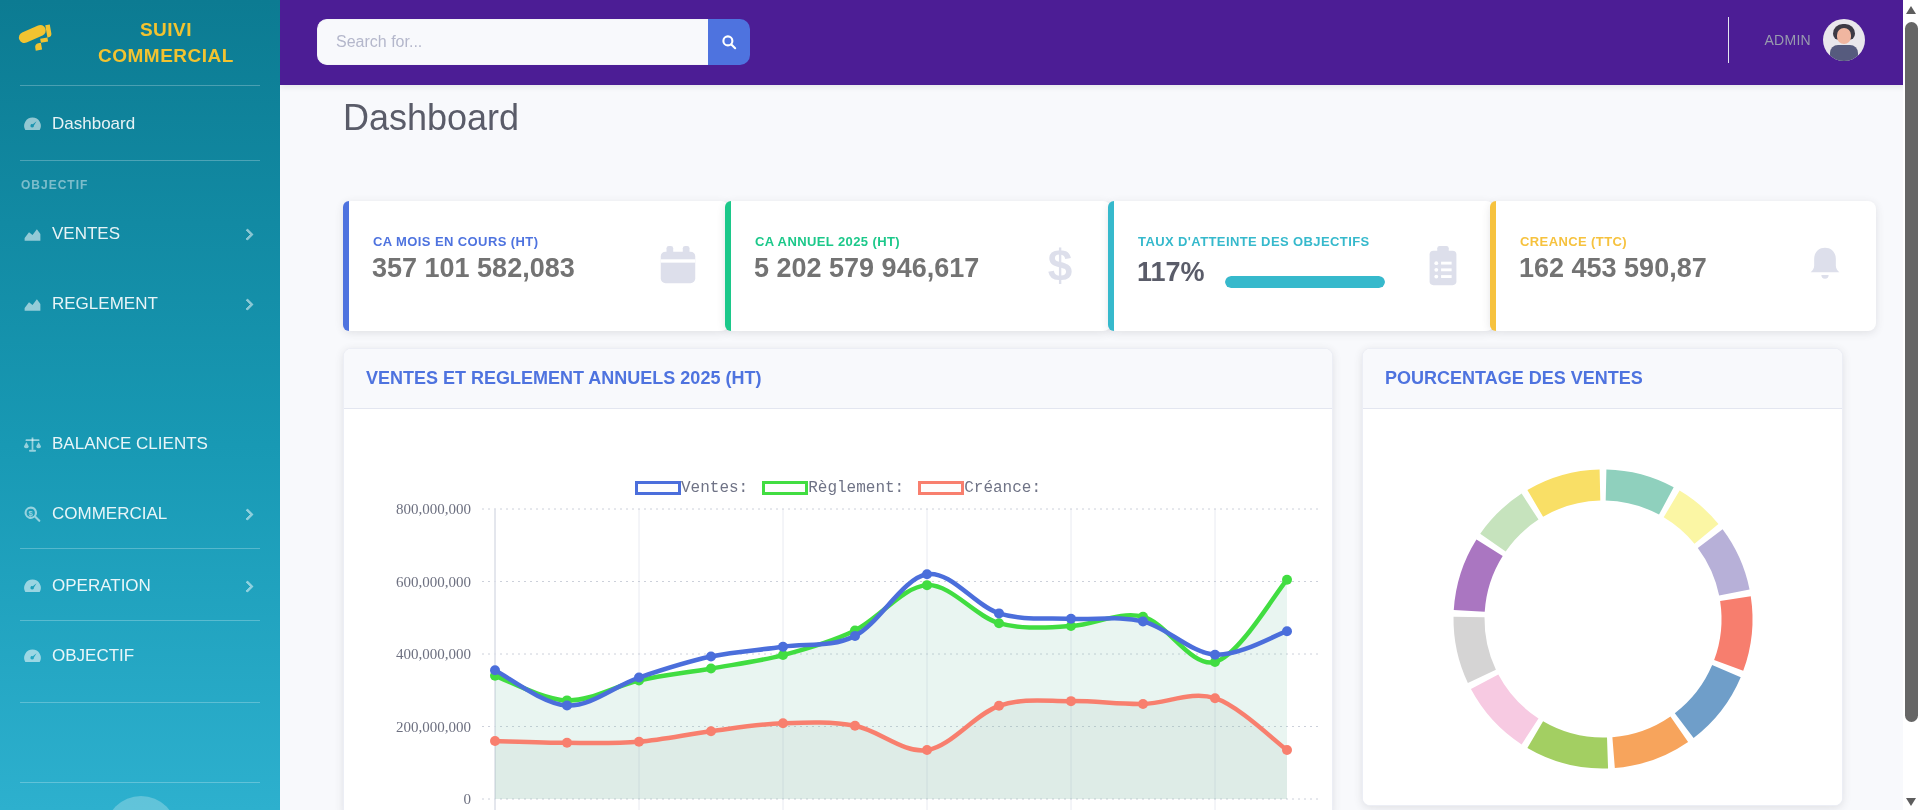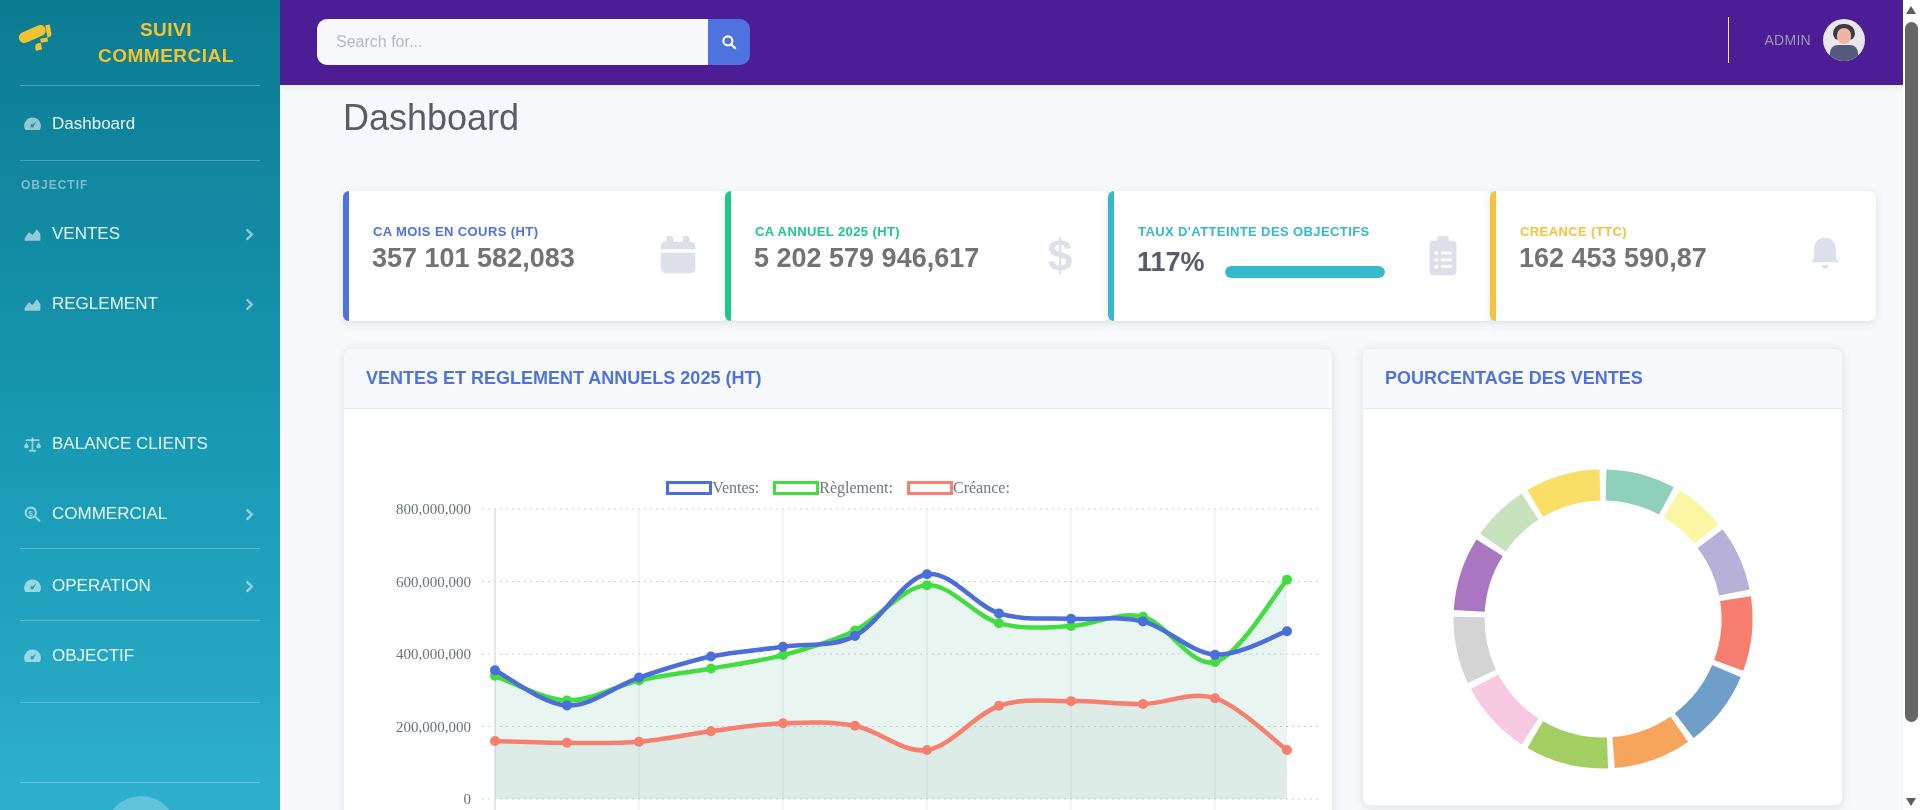--- a/index.html
+++ b/index.html
@@ -56,21 +56,21 @@
            border-left:5.5px solid transparent; border-right:5.5px solid transparent;
            border-bottom:8px solid #5d5d5d; cursor:pointer; }
   .sb-down { position:absolute; left:3px; bottom:4px; width:0; height:0;
            border-left:5.5px solid transparent; border-right:5.5px solid transparent;
            border-top:8px solid #5d5d5d; cursor:pointer; }
 
   
   .main { position:absolute; left:280px; top:85px; width:1623px; height:725px; background:#f8f9fc; }
   .page-title { position:absolute; left:63px; top:12px; font-size:36px; font-weight:400; color:#5a5c69; }
 
-  .stat-card { position:absolute; top:106px; width:386px; height:130px; background:#fff; border-radius:8px;
+  .stat-card { position:absolute; top:116px; width:386px; height:130px; background:#fff; border-radius:8px;
                box-shadow:0 2px 8px rgba(58,59,69,.13); }
   .stat-accent { position:absolute; left:0; top:0; bottom:0; width:6px; border-radius:8px 0 0 8px; }
   .stat-label { position:absolute; left:30px; top:33px; font-size:13px; font-weight:bold; letter-spacing:.4px; }
   .stat-value { position:absolute; left:29px; top:52px; font-size:27px; font-weight:bold; color:#737373; }
   .stat-icon { position:absolute; right:28px; top:42px; width:46px; height:46px; }
   .stat-icon svg { width:46px; height:46px; fill:#dddfeb; }
   .value-row { position:absolute; left:29px; top:56px; display:flex; align-items:flex-end; }
   .value-row .pct { font-size:27px; font-weight:bold; color:#5a5c69; }
   .progress-track { width:160px; height:12px; background:#eaecf4; border-radius:6px; margin-left:20px; overflow:hidden; }
   .progress-fill { height:12px; background:#36b9cc; border-radius:6px; }
@@ -79,21 +79,21 @@
            box-shadow:0 2px 8px rgba(58,59,69,.13); border:1px solid #eceef5; overflow:hidden; }
   .panel-header { height:60px; background:#f8f9fc; border-bottom:1px solid #e3e6f0;
                   display:flex; align-items:center; }
   .panel-title { margin-left:22px; color:#4e73df; font-weight:bold; font-size:18px; }
   .panel-body { position:relative; background:#fff; }
 
   .chart-legend { position:absolute; left:0; right:0; top:70px; display:flex;
                   justify-content:center; align-items:center; z-index:2; }
   .legend-item { display:flex; align-items:center; margin:0 7px; }
   .legend-box { width:46px; height:14px; border-style:solid; border-width:3px; background:#fdfdfd; }
-  .legend-text { font-family:Liberation Serif, serif; color:#6f7386; font-size:16px; margin-left:0; }
+  .legend-text { font-family:Liberation Mono, monospace; color:#6f7386; font-size:16px; margin-left:0; }
 
   .axis-tick { font-family:"Liberation Serif","DejaVu Serif",serif; font-size:15px; fill:#6d7080; }
 </style>
 </head>
 <body>
 
 <div class="sidebar">
   <div class="brand">
     <svg class="brand-icon" viewBox="0 0 48 48">
       <g fill="#f2c330">

